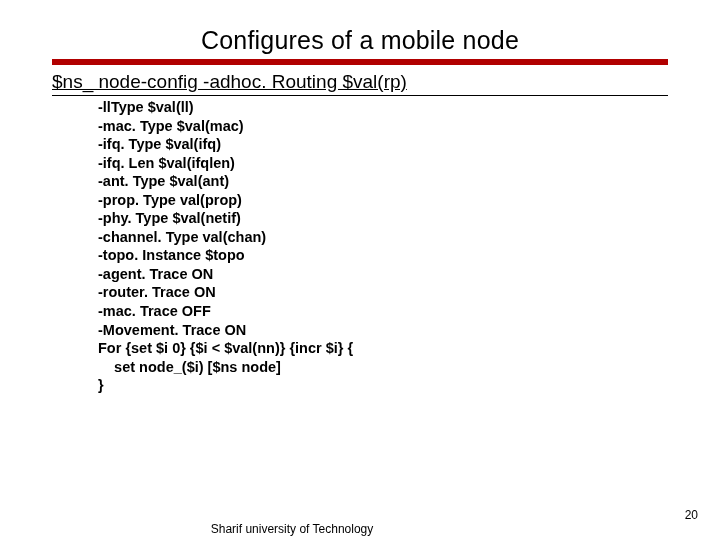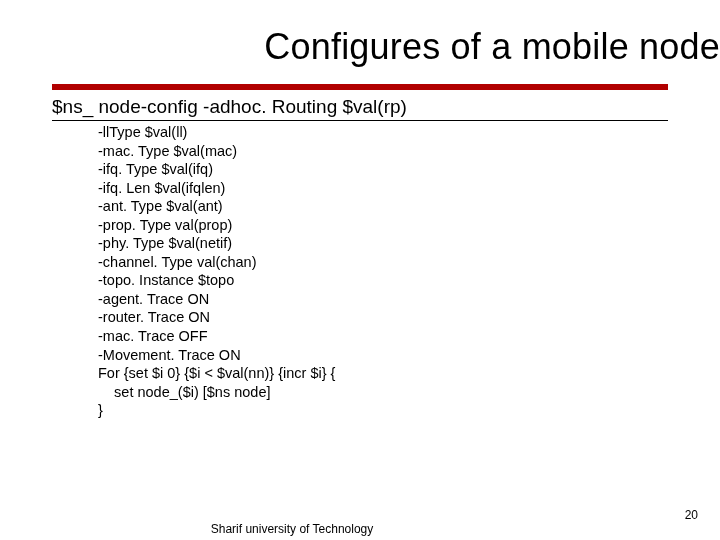--- a/index.html
+++ b/index.html
@@ -13,49 +13,51 @@
     position: relative;
     overflow: hidden;
   }
   .slide {
     width: 720px;
     height: 540px;
     position: relative;
     box-sizing: border-box;
   }
   .title {
-    font-size: 36px;
-    padding: 26px 0 16px 0;
-    text-align: right;
+    font-size: 25px;
+    padding: 26px 0 4px 0;
+    text-align: center;
     letter-spacing: 0.2px;
   }
   .rule-wrap {
     margin: 0 52px 0 52px;
   }
   .rule {
     height: 6px;
     background: #b10000;
     width: 100%;
   }
   .subrule {
     height: 1px;
     background: #000;
     margin-top: 24px;
     width: 100%;
   }
   .cmd-line {
     font-size: 19px;
     margin: 6px 52px 2px 52px;
     white-space: pre;
+    text-decoration: underline;
   }
   .code-block {
     font-size: 14.5px;
     line-height: 1.28;
     margin: 2px 52px 0 98px;
     white-space: pre;
+    font-weight: bold;
   }
   .footer {
     position: absolute;
     bottom: 18px;
     left: 0;
     width: 720px;
     font-size: 12px;
   }
   .footer-center {
     position: absolute;

